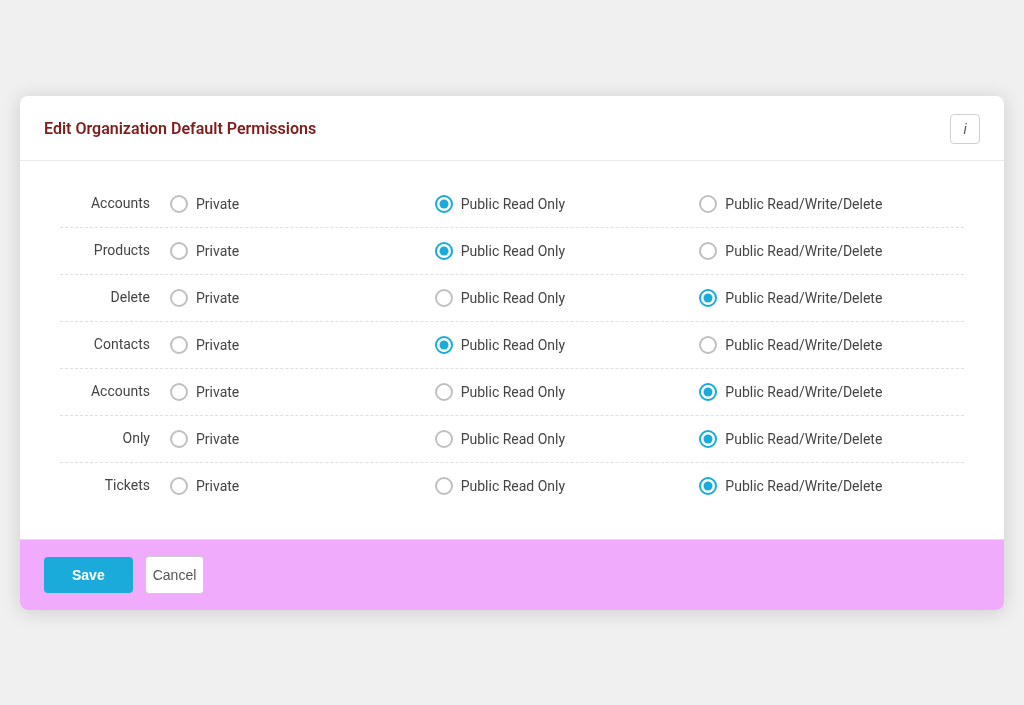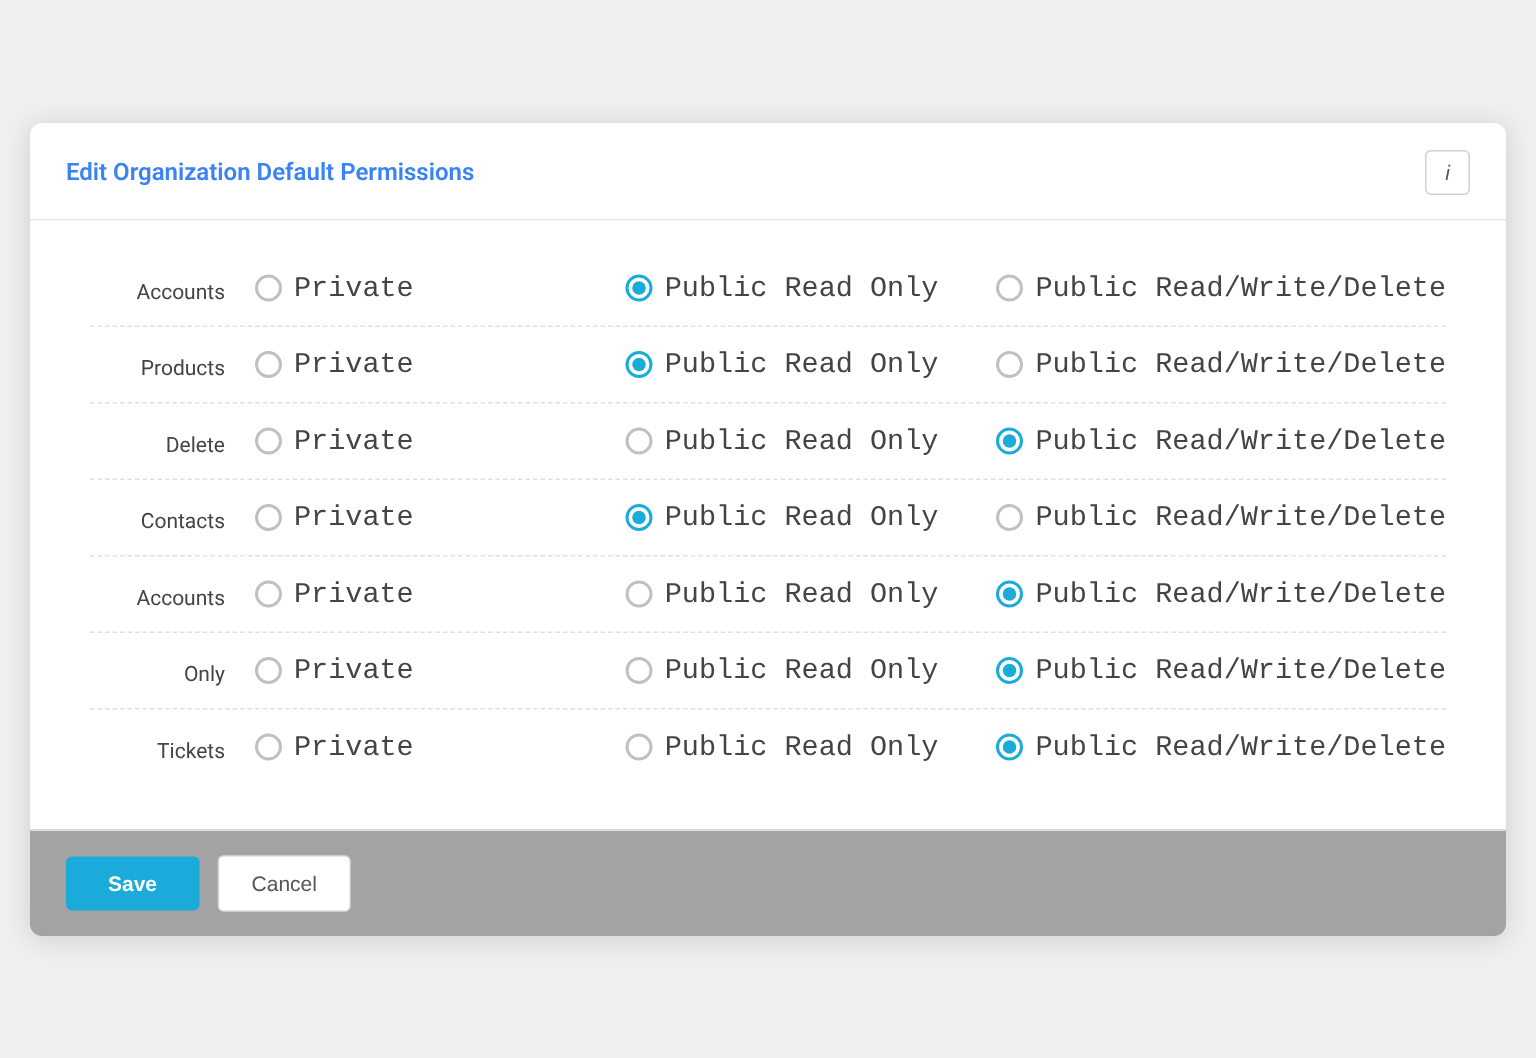--- a/index.html
+++ b/index.html
@@ -23,42 +23,42 @@
     .modal-header {
       display: flex;
       align-items: center;
       justify-content: space-between;
       padding: 18px 24px 16px 24px;
       border-bottom: 1px solid #e8e8e8;
     }
     .modal-title {
       font-size: 16px;
       font-weight: 600;
-      color: #3b82f6;
+      color: #7f1d1d;
     }
     .info-btn {
       width: 30px;
       height: 30px;
       border: 1px solid #d0d0d0;
       border-radius: 4px;
       background: #fff;
       cursor: pointer;
       display: flex;
       align-items: center;
       justify-content: center;
       font-style: italic;
       color: #555;
       font-size: 14px;
     }
     .modal-body {
       padding: 20px 40px 30px 40px;
     }
     .permission-row {
       display: flex;
-      align-items: flex-end;
+      align-items: flex-start;
       padding: 14px 0;
       border-bottom: 1px dashed #e0e0e0;
     }
     .permission-row:last-child {
       border-bottom: none;
     }
     .row-label {
       width: 110px;
       text-align: right;
       font-size: 14px;
@@ -73,25 +73,24 @@
       flex: 1;
     }
     .radio-option {
       display: flex;
       align-items: center;
       gap: 8px;
       flex: 1;
       cursor: pointer;
     }
     .radio-option label {
-      font-size: 19px;
+      font-size: 14px;
       color: #444;
       cursor: pointer;
       white-space: nowrap;
-      font-family: Liberation Mono, monospace;
     }
     
     .radio-option input[type="radio"] {
       appearance: none;
       -webkit-appearance: none;
       width: 18px;
       height: 18px;
       border: 2px solid #c0c0c0;
       border-radius: 50%;
       background: #fff;
@@ -109,21 +108,21 @@
       position: absolute;
       top: 50%;
       left: 50%;
       transform: translate(-50%, -50%);
       width: 9px;
       height: 9px;
       border-radius: 50%;
       background: #1aabdb;
     }
     .modal-footer {
-      background: #a3a3a3;
+      background: #f0abfc;
       padding: 16px 24px;
       display: flex;
       align-items: center;
       gap: 12px;
       border-top: 1px solid #e0e0e0;
     }
     .btn-save {
       background: #1aabdb;
       color: #fff;
       border: none;
@@ -131,21 +130,21 @@
       padding: 10px 28px;
       font-size: 14px;
       font-weight: 600;
       cursor: pointer;
     }
     .btn-cancel {
       background: #fff;
       color: #555;
       border: 1px solid #ccc;
       border-radius: 4px;
-      padding: 10px 22px;
+      padding: 10px 7px;
       font-size: 14px;
       cursor: pointer;
     }
   </style>
 </head>
 <body>
 
 <div class="modal">
   <div class="modal-header">
     <span class="modal-title">Edit Organization Default Permissions</span>

